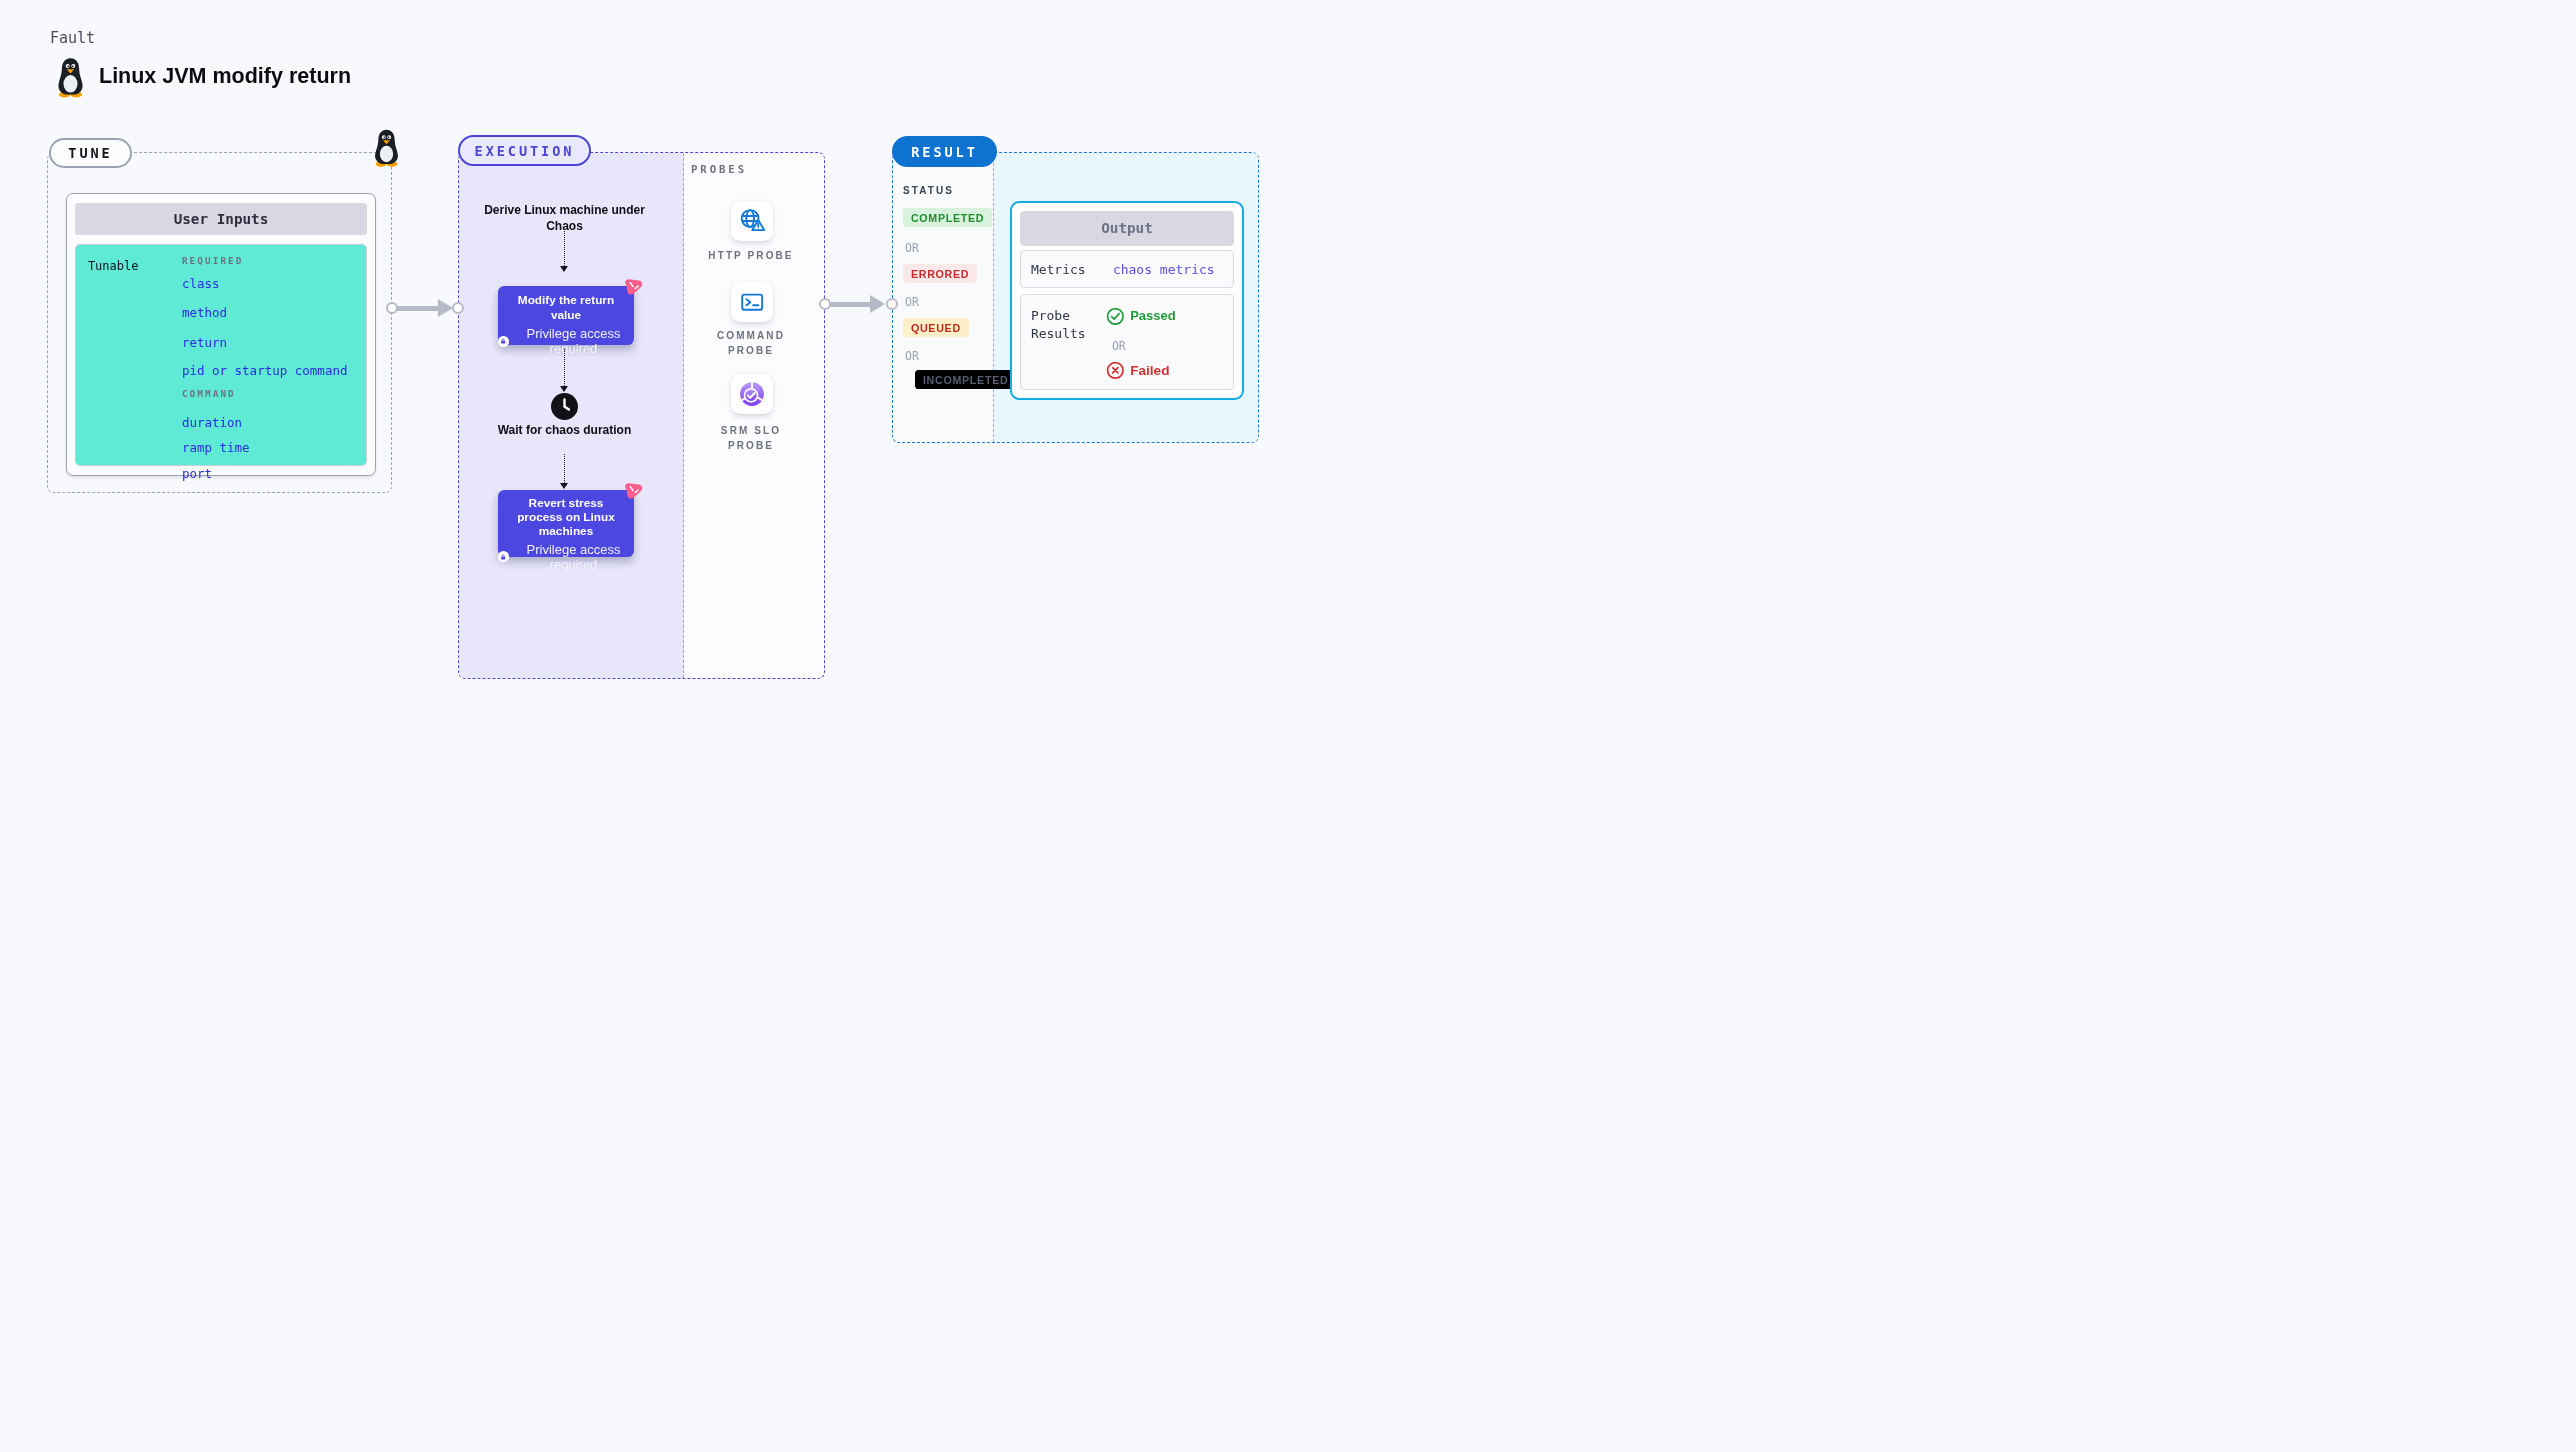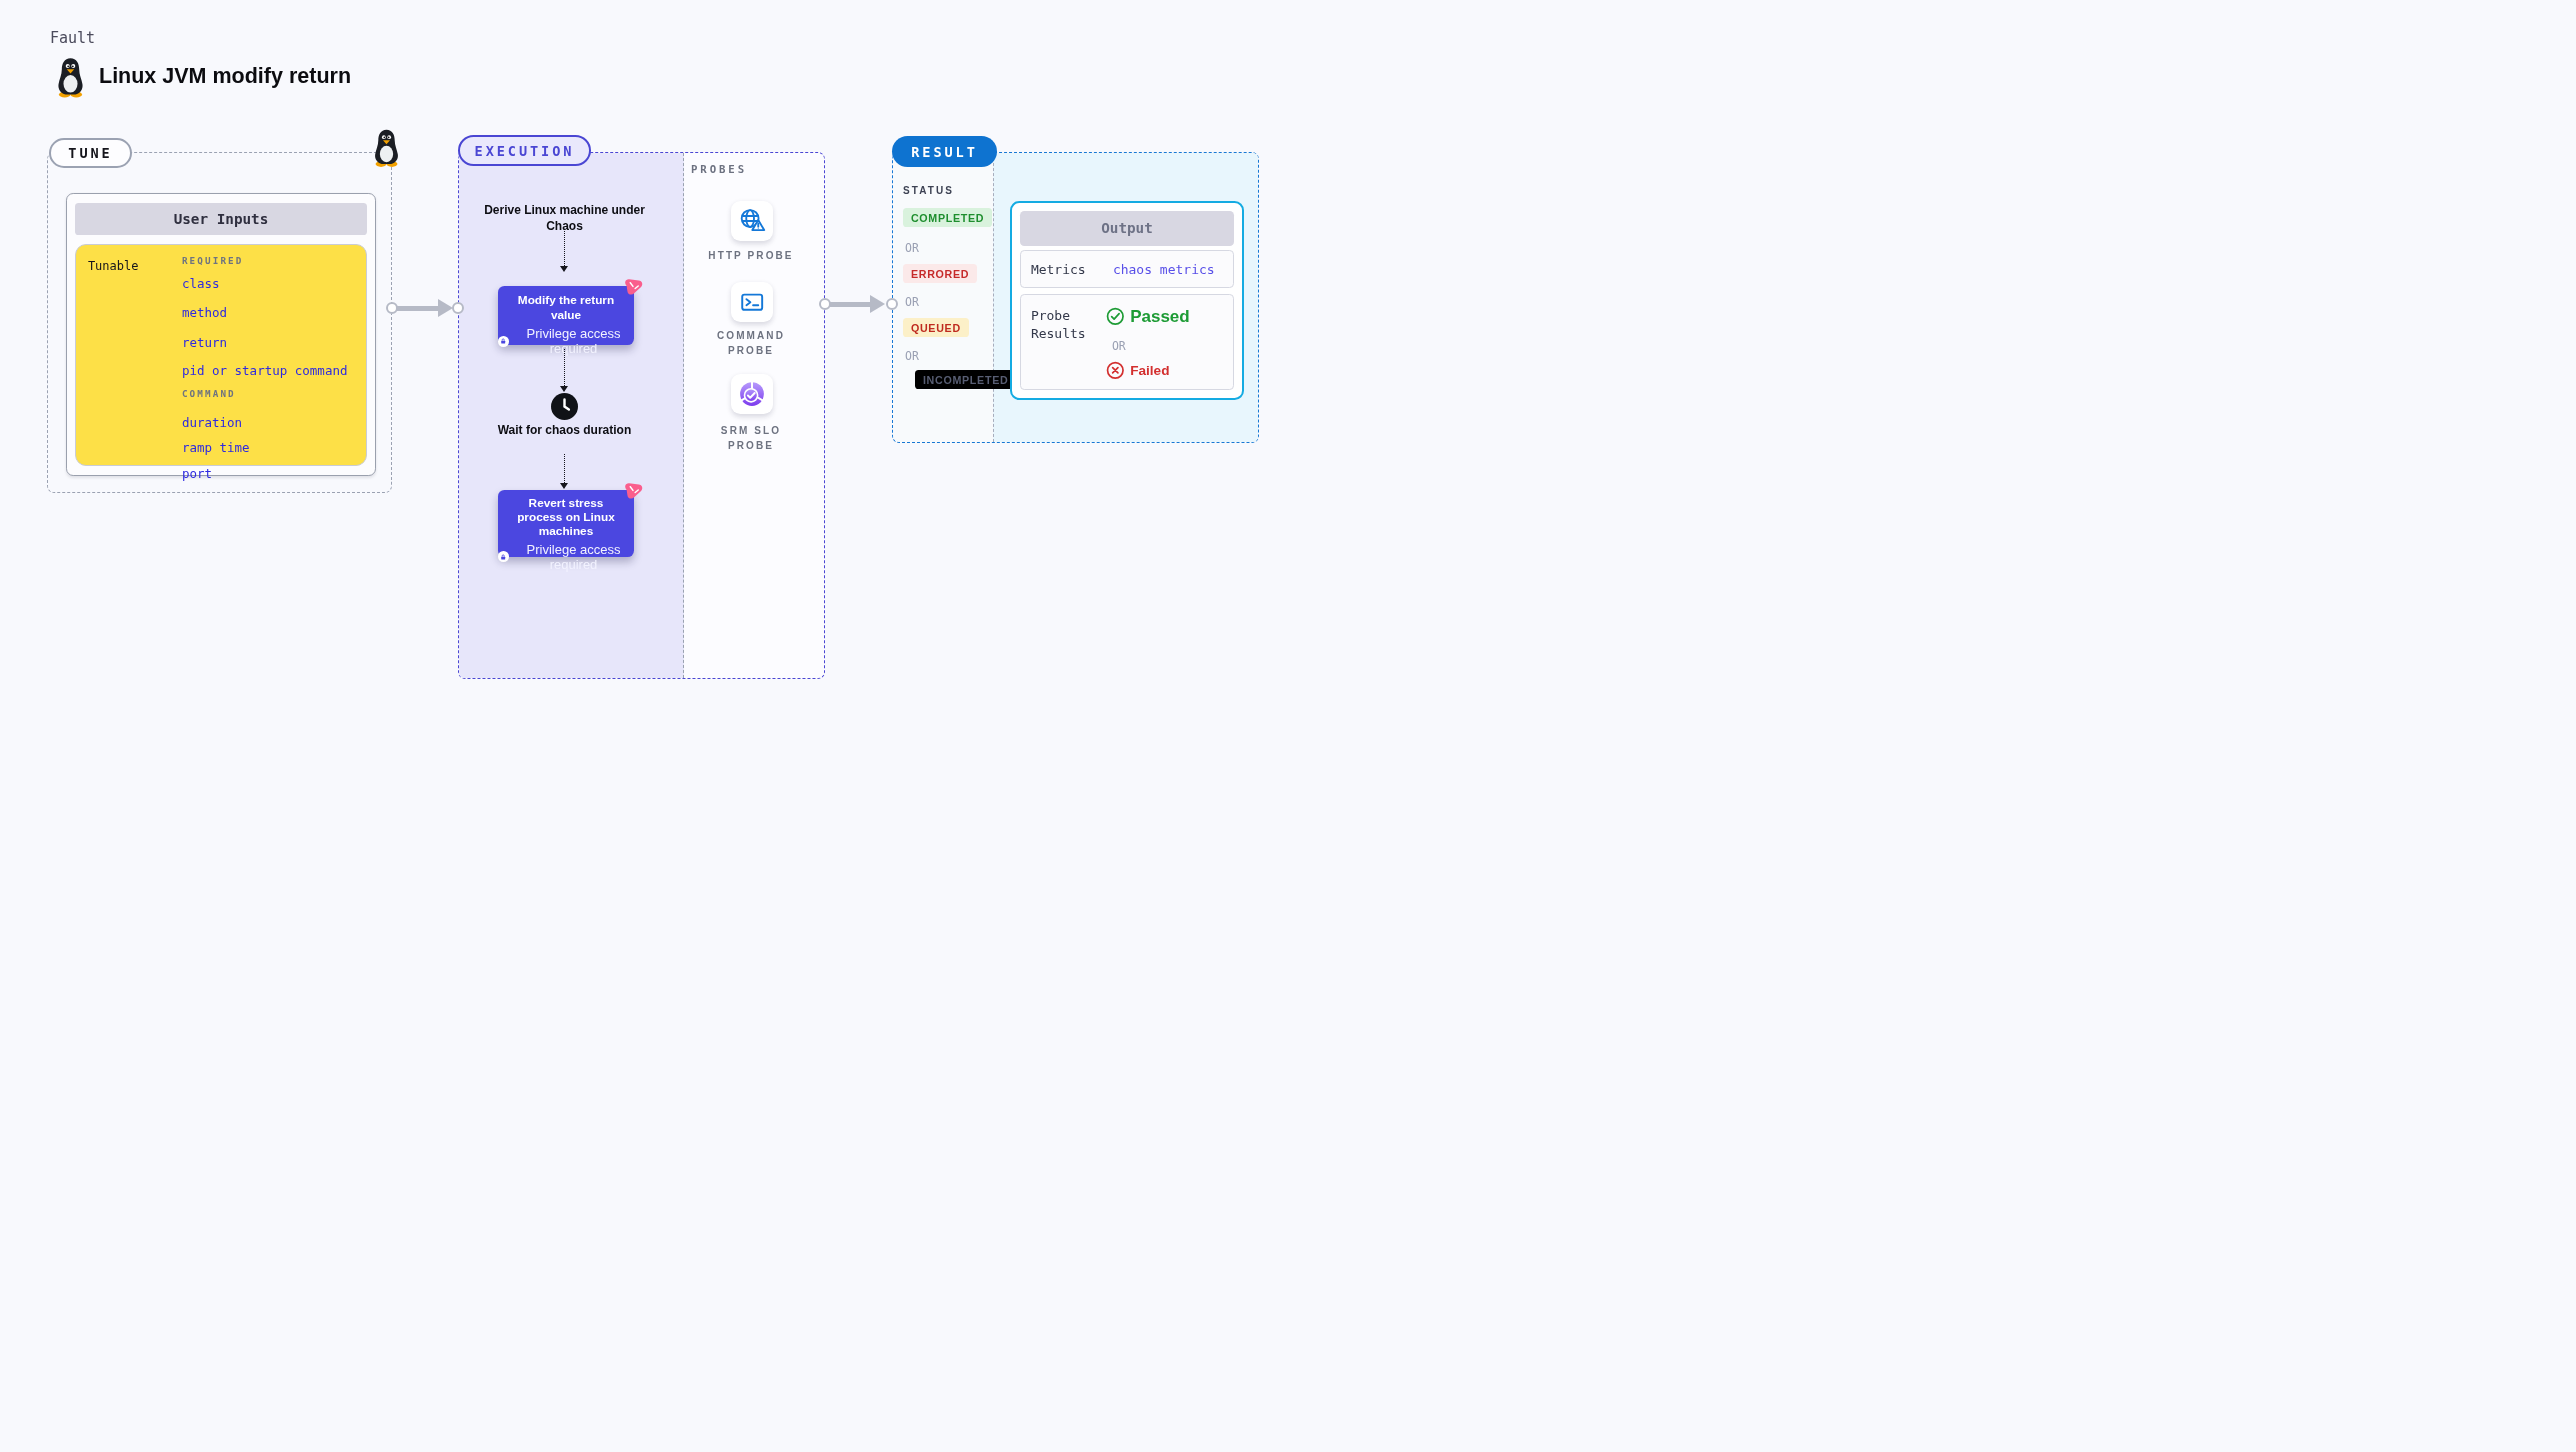--- a/index.html
+++ b/index.html
@@ -34,22 +34,22 @@
 
   .corner-tux{position:absolute;left:370px;top:129px;width:33px;height:39px;z-index:5;}
 
   
   .ui-card{position:absolute;left:66px;top:193px;width:310px;height:283px;background:#fcfcfe;
            border:1.8px solid #9aa0ad;border-radius:7.2px;box-shadow:0 1.4px 2.9px rgba(20,20,40,.10);
            box-sizing:border-box;}
   .ui-header{position:absolute;left:7.9px;right:7.9px;top:9.3px;height:32px;background:#d8d7e2;border-radius:3.6px;
              display:flex;align-items:center;justify-content:center;font-family:"DejaVu Sans Mono",monospace;
              font-weight:bold;font-size:14.3px;color:#2f2f3f;}
-  .ui-body{position:absolute;left:7.9px;right:7.9px;top:50px;bottom:9.3px;background:#fde047;
-           border:1.1px solid #c9ccd6;border-radius:11px;}
+  .ui-body{position:absolute;left:7.9px;right:7.9px;top:50px;bottom:9.3px;background:#5eead4;
+           border:1.1px solid #c9ccd6;border-radius:5px;}
   .tunable-label{position:absolute;left:12px;top:14.3px;font-family:"DejaVu Sans Mono",monospace;
                  font-size:12px;color:#15151c;}
   .param-col{position:absolute;left:106px;top:10px;display:flex;flex-direction:column;align-items:flex-start;}
   .group-label{font-family:"DejaVu Sans Mono",monospace;font-weight:bold;font-size:9.3px;
                letter-spacing:2.1px;color:#6e7380;}
   .param{font-family:"DejaVu Sans Mono",monospace;font-size:12.5px;color:#2e2ae0;}
   .mt14{margin-top:10px}.mt20{margin-top:14.3px}.mt18{margin-top:13px}.mt11{margin-top:16px}.mt15{margin-top:10.7px}
 
   
   .shaft{position:absolute;height:5px;background:#b6bac6;z-index:4;}
@@ -104,21 +104,21 @@
   .metrics-row{position:absolute;left:7.9px;right:7.9px;top:47px;height:38px;border:1.1px solid #d6d8e2;
                border-radius:4.3px;background:#fbfbfd;box-sizing:border-box;}
   .metrics-label{position:absolute;left:10px;top:10.7px;font-family:"DejaVu Sans Mono",monospace;font-size:13px;color:#33384a;}
   .metrics-value{position:absolute;left:92px;top:10.7px;font-family:"DejaVu Sans Mono",monospace;font-size:13px;color:#584fe8;}
   .probe-row{position:absolute;left:7.9px;right:7.9px;top:91px;bottom:7.9px;border:1.1px solid #d6d8e2;
              border-radius:4.3px;background:#fbfbfd;box-sizing:border-box;}
   .pr-label{position:absolute;left:10px;top:11.5px;width:72px;font-family:"DejaVu Sans Mono",monospace;
             font-size:13px;line-height:1.45;color:#33384a;}
   .res-row{position:absolute;left:85px;display:flex;align-items:center;gap:5.7px;}
   .passed-row{top:11.5px;}  .failed-row{top:66px;}
-  .passed-text{font-weight:bold;font-size:17px;color:#1d9b35;}
+  .passed-text{font-weight:bold;font-size:13px;color:#1d9b35;}
   .failed-text{font-weight:bold;font-size:13.6px;color:#d32f2f;}
   .or-out{position:absolute;left:91px;top:44px;font-family:"DejaVu Sans Mono",monospace;font-size:11.5px;color:#9aa0b3;}
 </style>
 </head>
 <body>
 
 <div class="canvas">
 
   <div class="eyebrow">Fault</div>
   <svg class="title-tux" viewBox="0 0 40 50">

